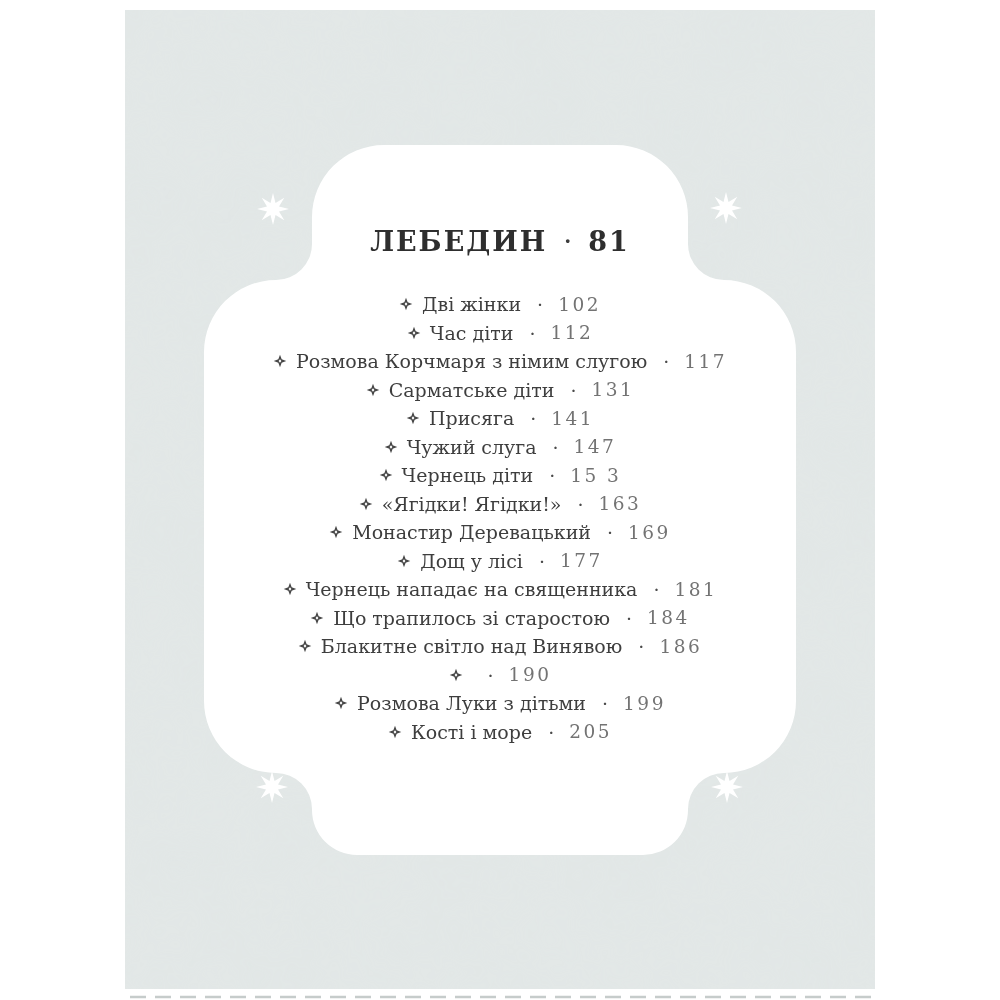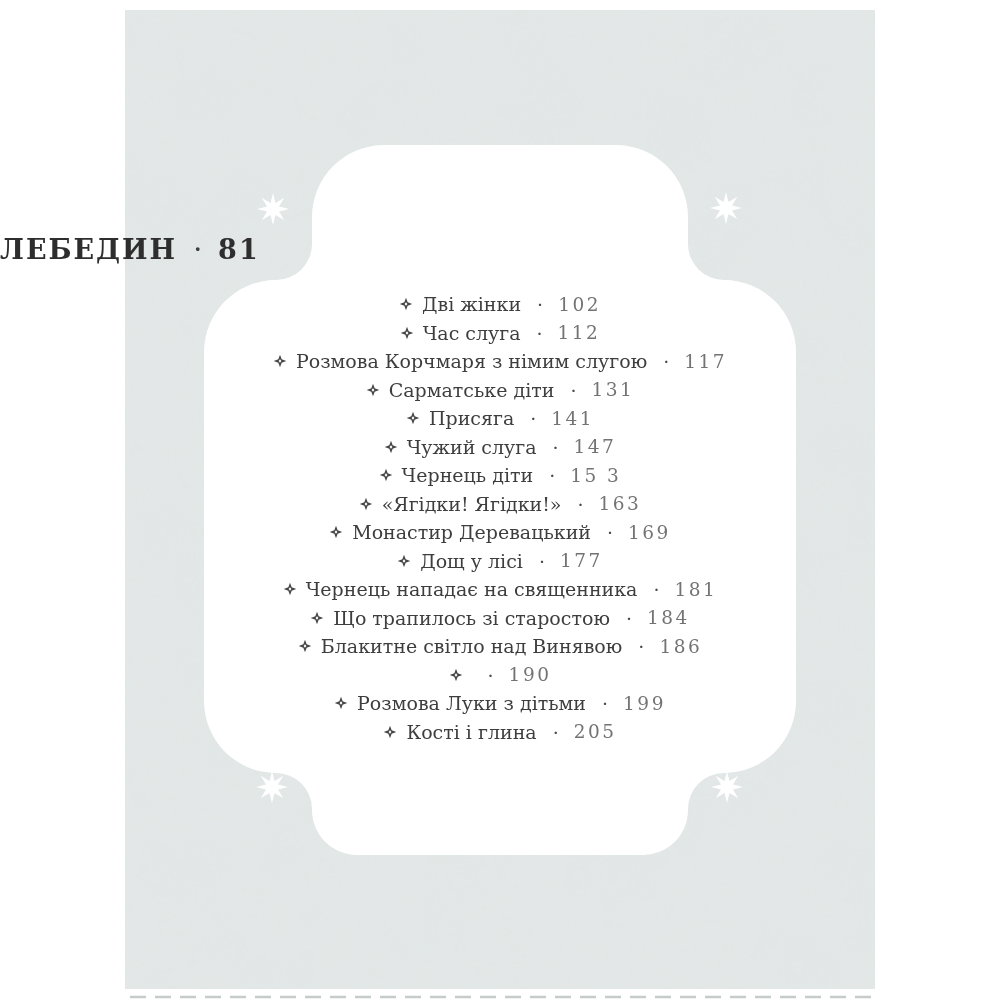--- a/index.html
+++ b/index.html
@@ -20,26 +20,26 @@
   .content {
     position: absolute;
     left: 0; top: 0;
     width: 1000px; height: 1000px;
   }
   .header {
     position: absolute;
     top: 224px;
     left: 0;
     width: 1000px;
+    text-align: center;
     font-weight: bold;
     font-size: 27px;
     letter-spacing: 2px;
     color: #2e2e2e;
     line-height: 34px;
-    margin-top: 8px;
   }
   .header .hsep {
     font-size: 20px;
     margin: 0 17px;
     vertical-align: 3px;
     color: #3c3c3c;
     letter-spacing: 0;
   }
   .toc {
     position: absolute;
@@ -146,21 +146,21 @@
     <span class="sep">·</span>
     <span class="pagenum">102</span>
   </div>
 
   <div class="row">
     <span class="bullet">
       <svg width="14" height="14" viewBox="-8 -8 16 16">
         <path fill-rule="evenodd" d="M0,-7.2 L1.9,-1.9 L7.2,0 L1.9,1.9 L0,7.2 L-1.9,1.9 L-7.2,0 L-1.9,-1.9 Z M0,-2 L1.6,0 L0,2 L-1.6,0 Z"></path>
       </svg>
     </span>
-    <span class="title">Час слуга</span>
+    <span class="title">Час діти</span>
     <span class="sep">·</span>
     <span class="pagenum">112</span>
   </div>
 
   <div class="row">
     <span class="bullet">
       <svg width="14" height="14" viewBox="-8 -8 16 16">
         <path fill-rule="evenodd" d="M0,-7.2 L1.9,-1.9 L7.2,0 L1.9,1.9 L0,7.2 L-1.9,1.9 L-7.2,0 L-1.9,-1.9 Z M0,-2 L1.6,0 L0,2 L-1.6,0 Z"></path>
       </svg>
     </span>
@@ -299,20 +299,20 @@
     <span class="sep">·</span>
     <span class="pagenum">199</span>
   </div>
 
   <div class="row">
     <span class="bullet">
       <svg width="14" height="14" viewBox="-8 -8 16 16">
         <path fill-rule="evenodd" d="M0,-7.2 L1.9,-1.9 L7.2,0 L1.9,1.9 L0,7.2 L-1.9,1.9 L-7.2,0 L-1.9,-1.9 Z M0,-2 L1.6,0 L0,2 L-1.6,0 Z"></path>
       </svg>
     </span>
-    <span class="title">Кості і глина</span>
+    <span class="title">Кості і море</span>
     <span class="sep">·</span>
     <span class="pagenum">205</span>
   </div>
 </div>
 
   </div>
 </div>
 
 </body></html>

